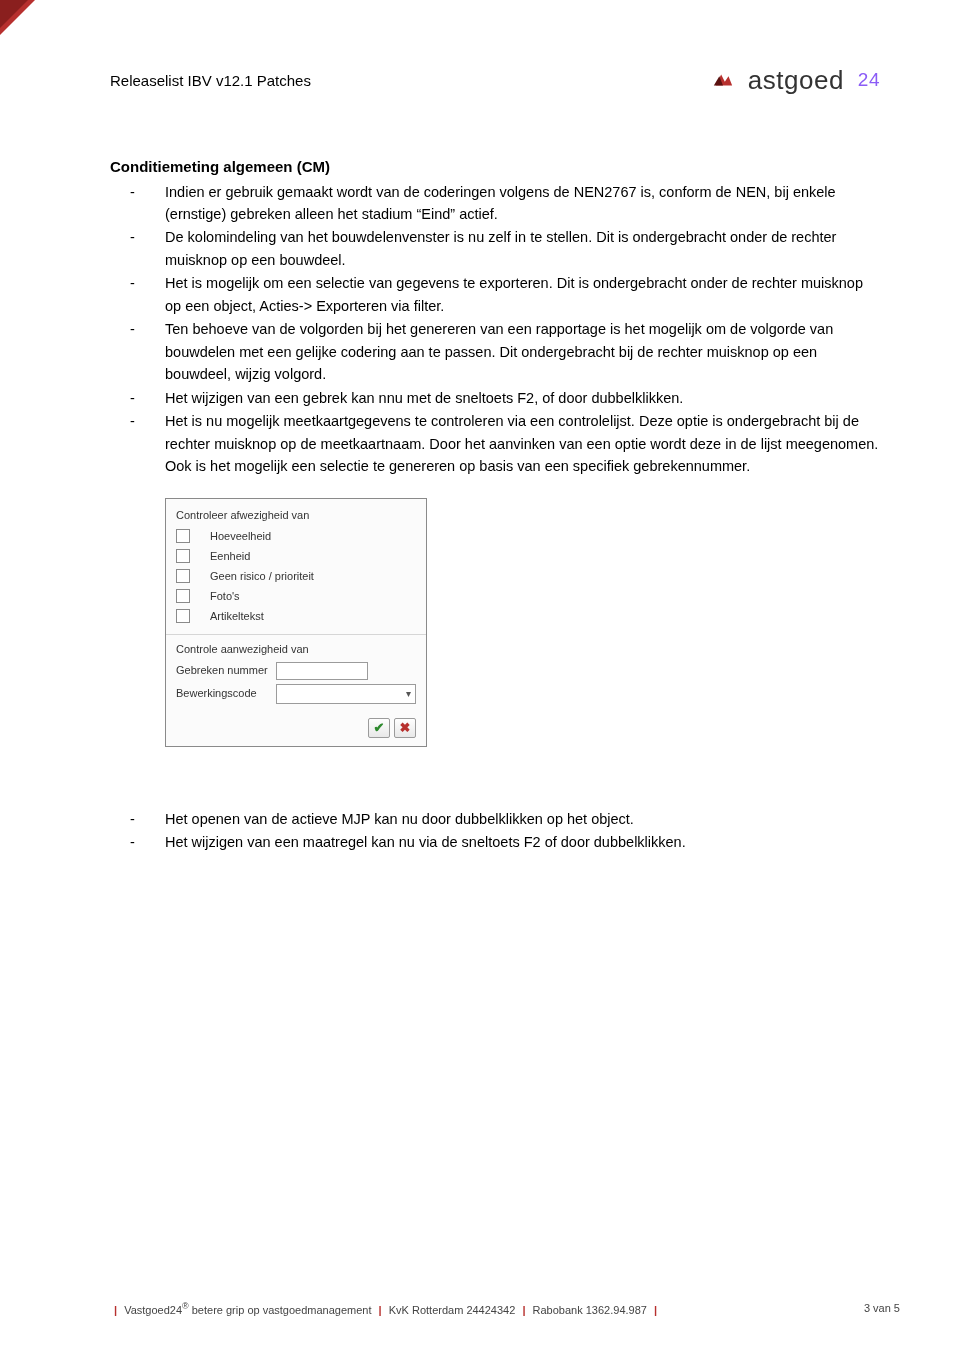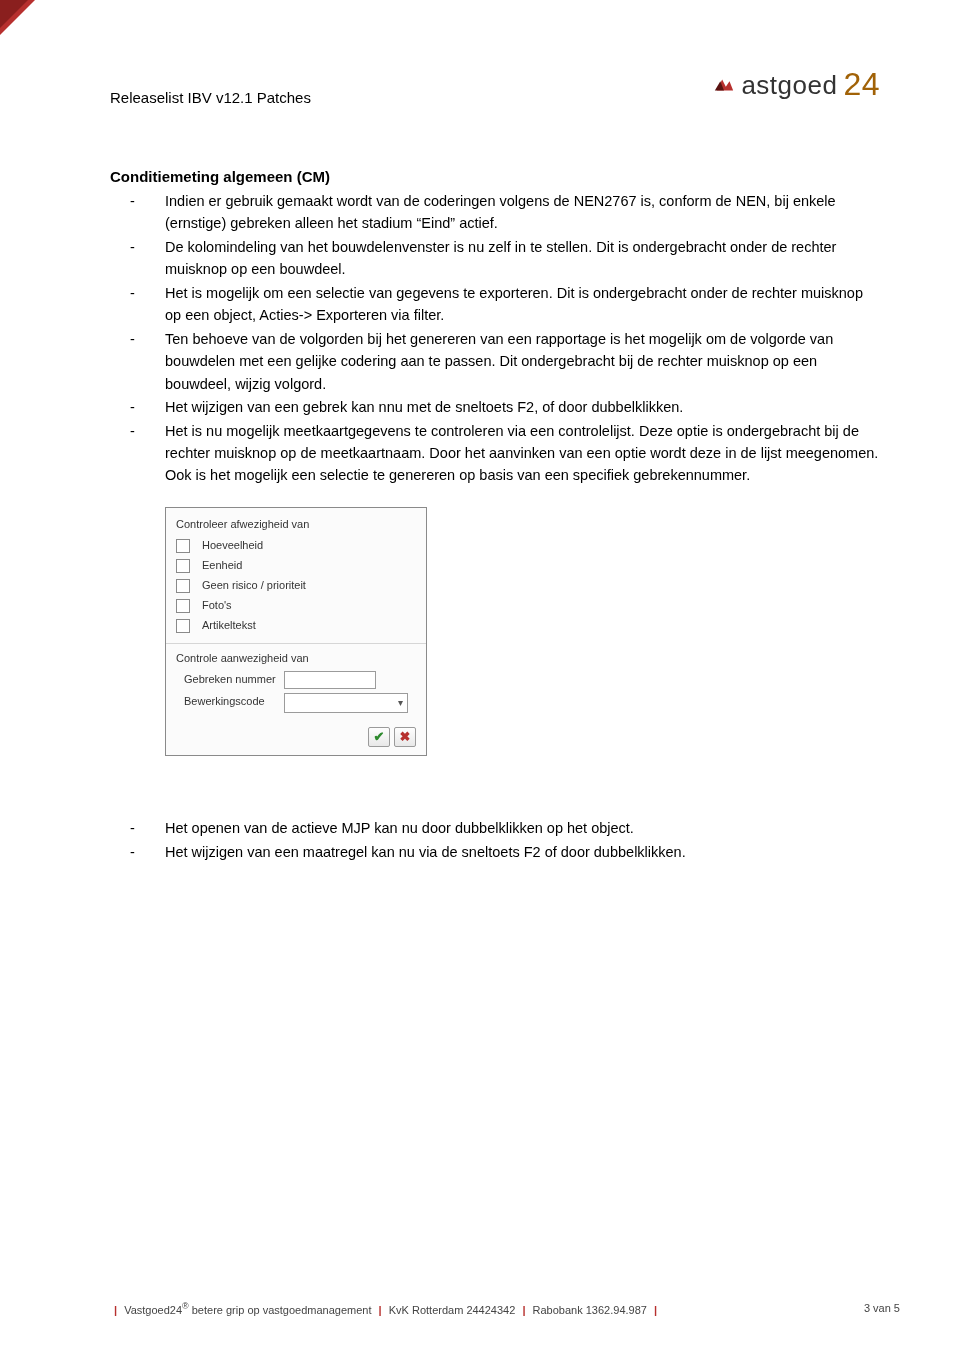--- a/index.html
+++ b/index.html
@@ -1,39 +1,39 @@
 <!DOCTYPE html>
 <html><head>
 <meta charset="utf-8">
 <style>
   html,body{margin:0;padding:0;background:#fff;color:#000;font-family:Arial,Helvetica,sans-serif;font-size:14.5px;line-height:1.55}
   .page{width:960px;min-height:1349px;position:relative;margin:0 auto;box-sizing:border-box;padding:30px 80px 60px 110px}
   .corner{position:absolute;top:0;left:0;width:35px;height:35px;overflow:hidden}
   .corner svg{display:block}
-  .headerrow{display:flex;justify-content:space-between;align-items:flex-end;margin-bottom:55px;margin-top:30px}
+  .headerrow{display:flex;justify-content:space-between;align-items:center;margin-bottom:55px;margin-top:30px}
   .hleft{font-size:15px}
-  .brand{display:flex;align-items:center;gap:6px}
+  .brand{display:flex;align-items:center;gap:14px}
   .brand .mark{display:inline-flex;width:22px;height:22px}
   .brand .txt1{color:#333;font-size:26px;letter-spacing:.5px;font-weight:400}
-  .brand .txt2{color:#a16207;font-size:32px;letter-spacing:.5px;font-weight:400}
+  .brand .txt2{color:#8b5cf6;font-size:19px;letter-spacing:.5px;font-weight:400}
   h2.sect{font-size:15px;font-weight:bold;margin:0 0 2px 0}
   .sub{margin:0 0 2px 0}
   ul.bul{list-style:none;margin:0 0 20px 0;padding:0}
   ul.bul>li{padding-left:55px;text-indent:-55px;margin:1px 0}
   ul.bul>li::before{content:"-";display:inline-block;width:35px;margin-left:20px;text-indent:0}
   .dlgwrap{margin-left:55px;margin-top:6px}
   .dlg{width:260px;border:1px solid #8a8a8a;background:#fbfbfb;font-size:11px;color:#333}
   .title{display:flex;align-items:center;justify-content:space-between;background:linear-gradient(#f7f7f7,#e9e9e9);border-bottom:1px solid #c0c0c0;padding:3px 6px;font-size:11px}
   .title .x{width:16px;height:16px;border:1px solid #c88;background:#f8e4e4;color:#b33;display:flex;align-items:center;justify-content:center;font-size:10px;border-radius:2px}
   .grp{padding:8px 10px 4px}
   .grplbl{margin-bottom:4px}
-  .chkrow{display:flex;align-items:center;gap:12px;margin:3px 0}
+  .chkrow{display:flex;align-items:center;gap:20px;margin:3px 0}
   .chkrow .box{width:12px;height:12px;border:1px solid #8a8a8a;background:#fff}
   .sep{border-top:1px solid #d6d6d6;margin:2px 0 6px}
-  .frow{display:flex;margin:4px 8px}
+  .frow{display:flex;align-items:center;margin:4px 0}
   .frow .lbl{width:100px}
   .tinput{flex:0 0 90px;height:16px;border:1px solid #9b9b9b;background:#fff}
   .sel{flex:1;height:18px;border:1px solid #9b9b9b;background:#fff;position:relative}
   .sel::after{content:"▾";position:absolute;right:4px;top:1px;font-size:10px;color:#555}
   .dlgbtns{display:flex;justify-content:flex-end;gap:4px;padding:6px 10px 8px}
   .ib{width:20px;height:18px;border:1px solid #9b9b9b;border-radius:2px;background:linear-gradient(#fefefe,#e8e8e8);display:flex;align-items:center;justify-content:center}
   .ib.ok{color:#2e8a2e;font-weight:bold;font-size:13px}
   .ib.cancel{color:#b7302e;font-weight:bold;font-size:13px}
   .spacer{height:60px}
   .footer{position:absolute;left:110px;right:60px;bottom:30px;display:flex;justify-content:space-between;align-items:flex-start;font-size:11px;color:#444}

